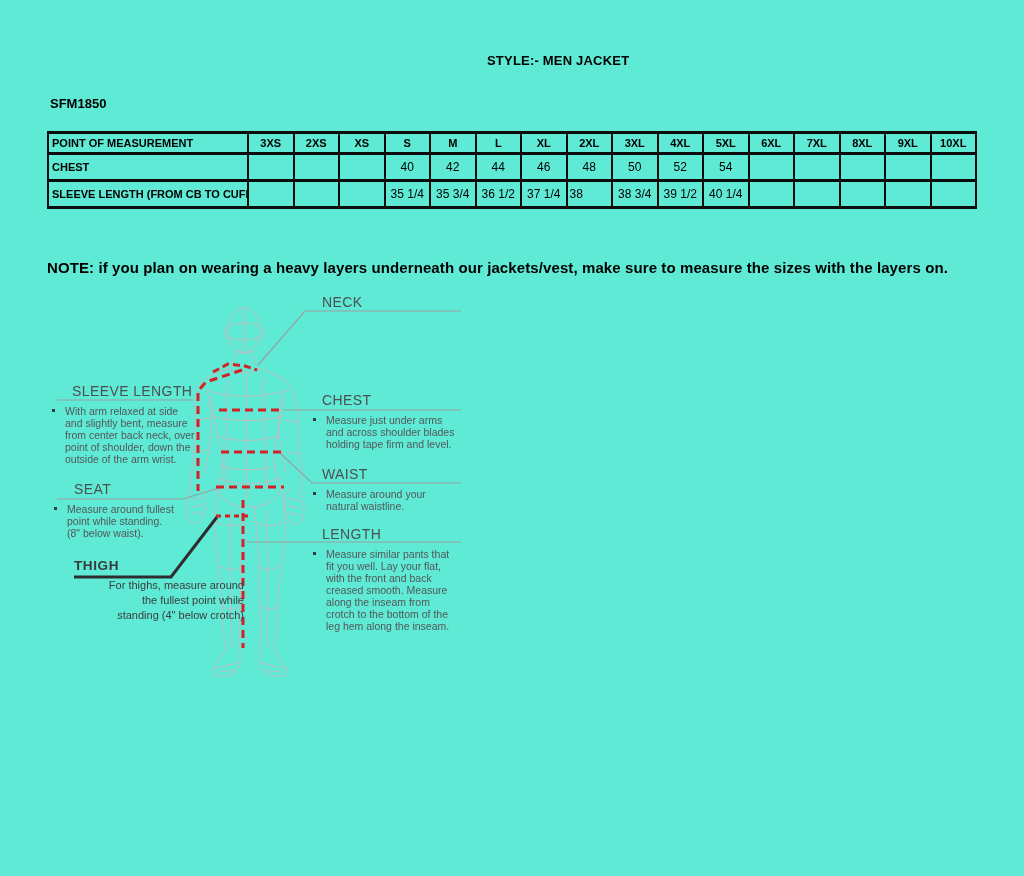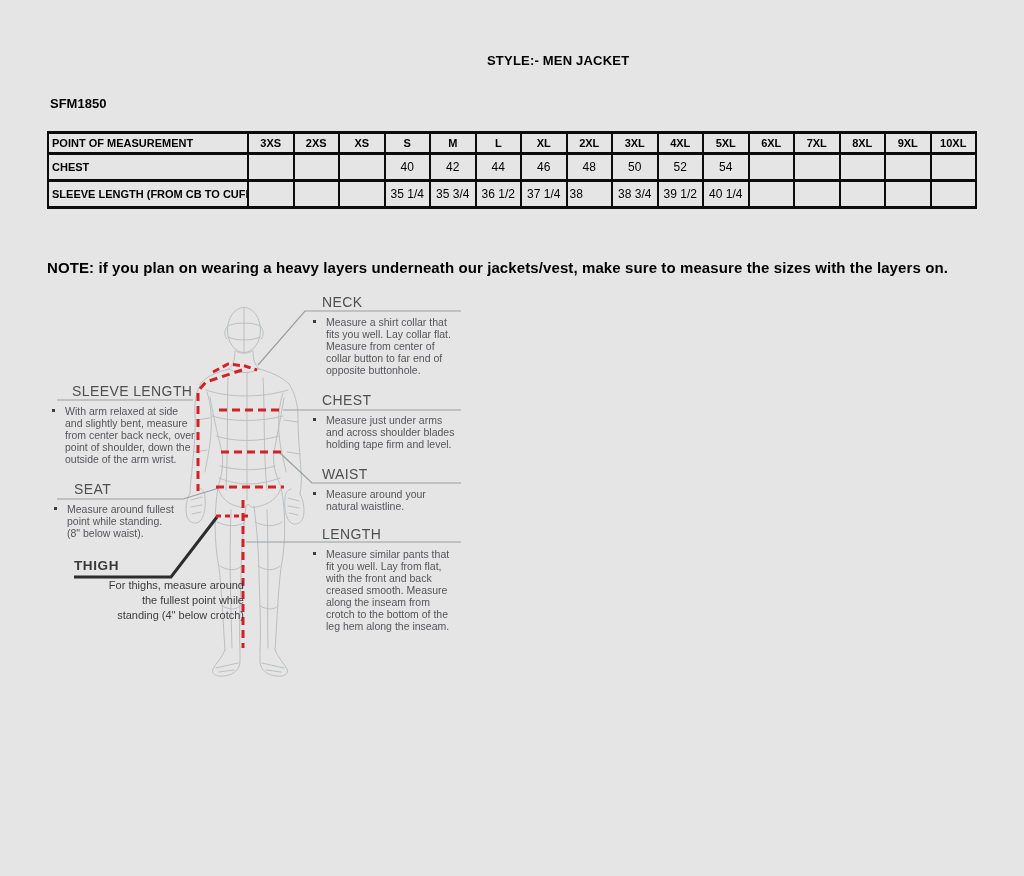--- a/index.html
+++ b/index.html
@@ -1,17 +1,17 @@
 <!DOCTYPE html>
 <html><head>
 <meta charset="utf-8">
 <style>
   html,body{margin:0;padding:0;background:#ffffff;}
   #page{
-    position:relative;width:1024px;height:876px;background:#e5e5e5;overflow:hidden;
+    position:relative;width:1024px;height:876px;background:#5eead4;overflow:hidden;
     font-family:"Liberation Sans", sans-serif;color:#000;
   }
   
   #doc-title{position:absolute;left:487px;top:53px;font-size:13px;font-weight:bold;letter-spacing:.2px;}
   #style-code{position:absolute;left:50px;top:96px;font-size:13px;font-weight:bold;}
   
   #size-table{
     position:absolute;left:47px;top:131px;width:928px;
     border-collapse:collapse;table-layout:fixed;
   }
@@ -212,30 +212,20 @@
       <path d="M219,410 L282,410"></path>
       <path d="M221,452 L281,452"></path>
       <path d="M216,487 L284,487"></path>
       <path d="M216,516 L250,516" stroke-dasharray="5 4"></path>
       <path d="M243,500 L243,648"></path>
     </g>
   </svg>
 
   <div class="d-sec" id="sec-neck">
     <h3>NECK</h3>
-    <div class="body">
-        <span class="sq"></span>
-      <div class="lines">
-          <div>Measure a shirt collar that</div>
-          <div>fits you well. Lay collar flat.</div>
-          <div>Measure from center of</div>
-          <div>collar button to far end of</div>
-          <div>opposite buttonhole.</div>
-        </div>
-    </div>
   </div>
   <div class="d-sec" id="sec-chest">
     <h3>CHEST</h3>
     <div class="body">
         <span class="sq"></span>
       <div class="lines">
           <div>Measure just under arms</div>
           <div>and across shoulder blades</div>
           <div>holding tape firm and level.</div>
         </div>
@@ -250,21 +240,21 @@
           <div>natural waistline.</div>
         </div>
     </div>
   </div>
   <div class="d-sec" id="sec-inseam">
     <h3>LENGTH</h3>
     <div class="body">
         <span class="sq"></span>
       <div class="lines">
           <div>Measure similar pants that</div>
-          <div>fit you well. Lay from flat,</div>
+          <div>fit you well. Lay your flat,</div>
           <div>with the front and back</div>
           <div>creased smooth. Measure</div>
           <div>along the inseam from</div>
           <div>crotch to the bottom of the</div>
           <div>leg hem along the inseam.</div>
         </div>
     </div>
   </div>
 
   <div class="d-sec" id="sec-sleeve">

